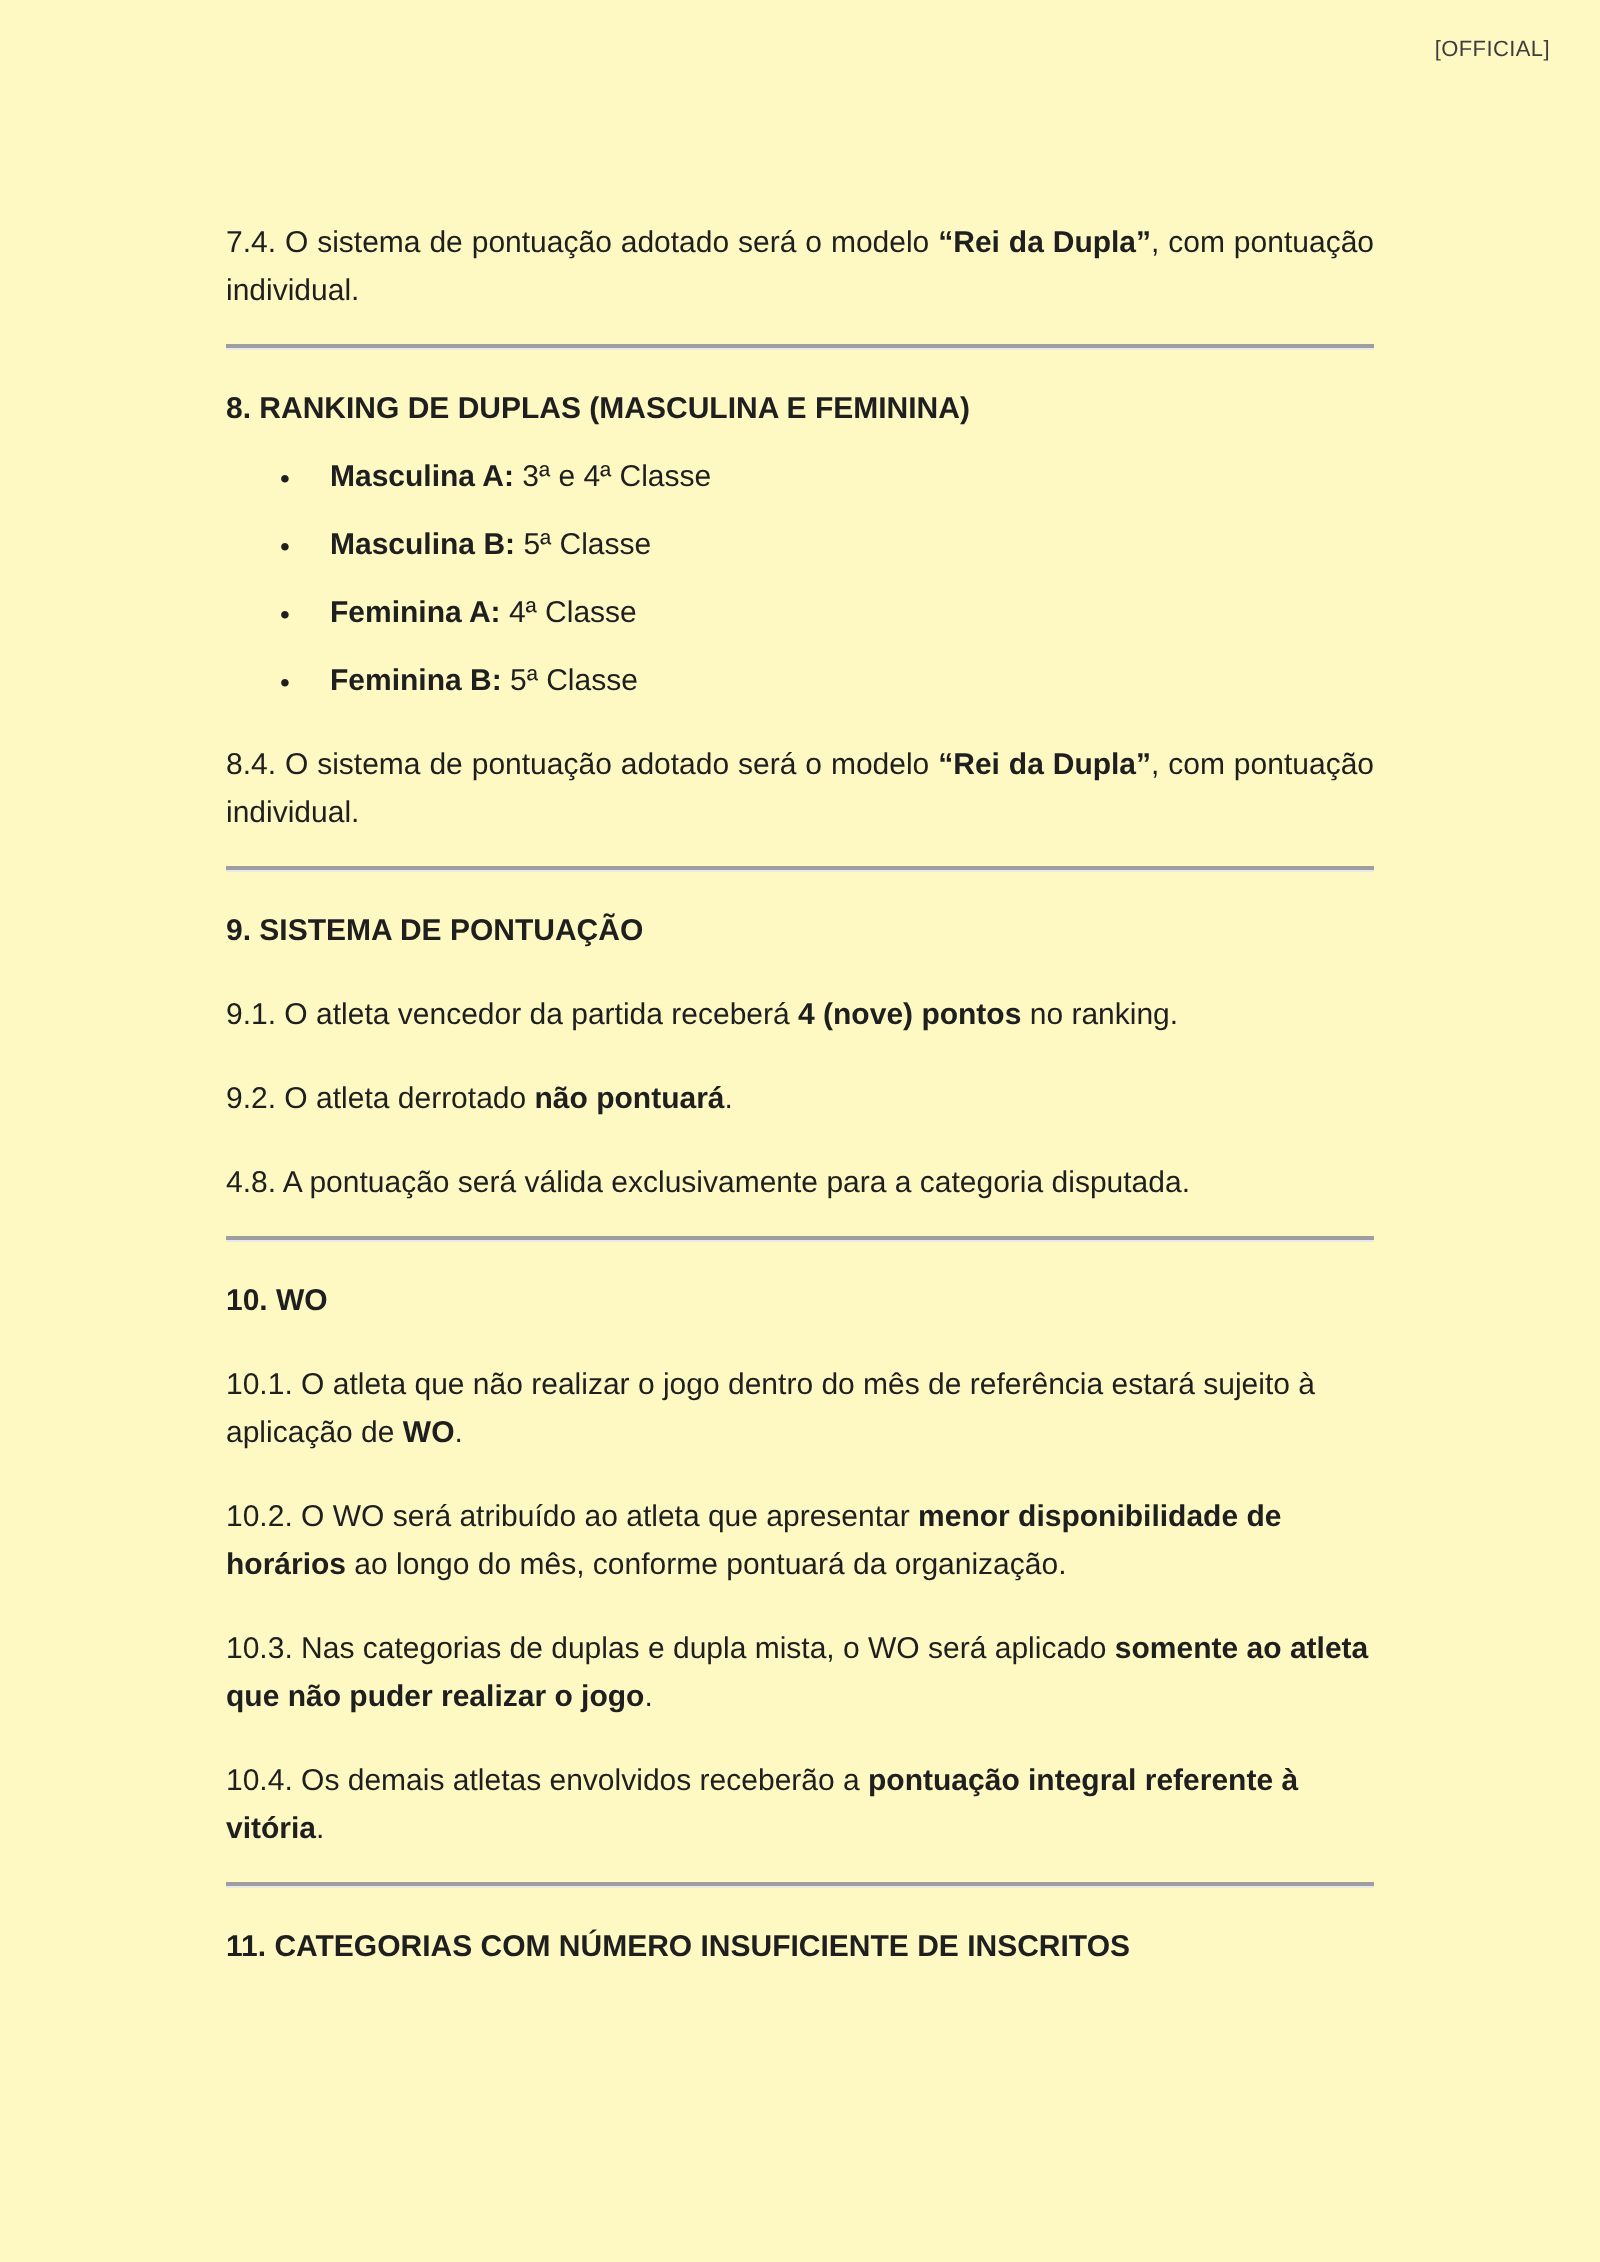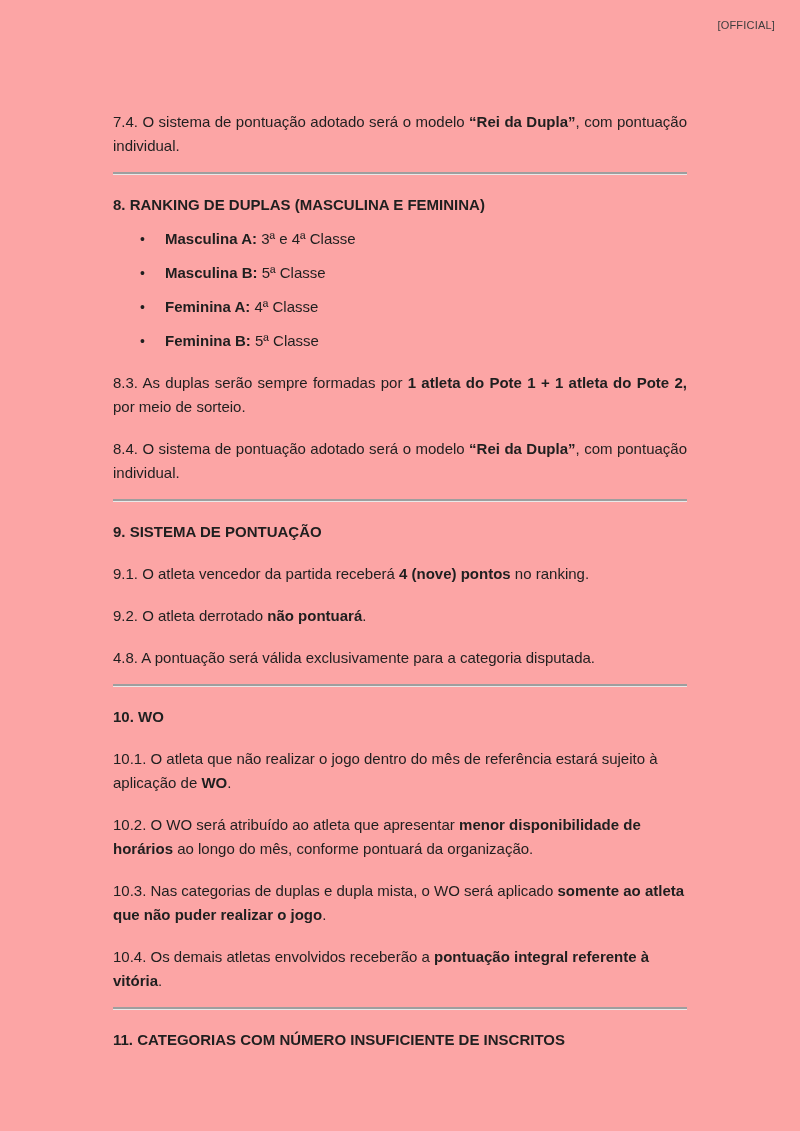--- a/index.html
+++ b/index.html
@@ -1,21 +1,21 @@
 <!DOCTYPE html>
 <html lang="pt"><head>
 <meta charset="utf-8">
 <title>Documento</title>
 <style>
   html, body { margin: 0; padding: 0; background: #ffffff; }
   .page {
     position: relative;
     width: 800px;
     height: 1131px;
-    background: #fca5a5;
+    background: #fef9c3;
     font-family: "Liberation Sans", sans-serif;
     color: #1f1f1f;
     overflow: hidden;
   }
   .watermark {
     position: absolute;
     top: 19px;
     right: 25px;
     font-size: 11px;
     letter-spacing: 0.2px;
@@ -56,21 +56,20 @@
   <div class="doc-body">
       <p class="para justify"><span>7.4. O sistema de pontuação adotado será o modelo </span><span class="b">“Rei da Dupla”</span><span>, com pontuação individual.</span></p>
       <div class="divider"></div>
       <p class="heading">8. RANKING DE DUPLAS (MASCULINA E FEMININA)</p>
       <ul class="bullet-list">
         <li class="bullet-item"><span class="bullet-glyph">•</span><span class="b">Masculina A:</span><span> 3ª e 4ª Classe</span></li>
         <li class="bullet-item"><span class="bullet-glyph">•</span><span class="b">Masculina B:</span><span> 5ª Classe</span></li>
         <li class="bullet-item"><span class="bullet-glyph">•</span><span class="b">Feminina A:</span><span> 4ª Classe</span></li>
         <li class="bullet-item"><span class="bullet-glyph">•</span><span class="b">Feminina B:</span><span> 5ª Classe</span></li>
       </ul>
-      <p class="para justify"><span>8.3. As duplas serão sempre formadas por </span><span class="b">1 atleta do Pote 1 + 1 atleta do Pote 2,</span><span> por meio de sorteio.</span></p>
       <p class="para justify"><span>8.4. O sistema de pontuação adotado será o modelo </span><span class="b">“Rei da Dupla”</span><span>, com pontuação individual.</span></p>
       <div class="divider"></div>
       <p class="heading">9. SISTEMA DE PONTUAÇÃO</p>
       <p class="para"><span>9.1. O atleta vencedor da partida receberá </span><span class="b">4 (nove) pontos</span><span> no ranking.</span></p>
       <p class="para"><span>9.2. O atleta derrotado </span><span class="b">não pontuará</span><span>.</span></p>
       <p class="para"><span>4.8. A pontuação será válida exclusivamente para a categoria disputada.</span></p>
       <div class="divider"></div>
       <p class="heading">10. WO</p>
       <p class="para"><span>10.1. O atleta que não realizar o jogo dentro do mês de referência estará sujeito à aplicação de </span><span class="b">WO</span><span>.</span></p>
       <p class="para"><span>10.2. O WO será atribuído ao atleta que apresentar </span><span class="b">menor disponibilidade de horários</span><span> ao longo do mês, conforme pontuará da organização.</span></p>

